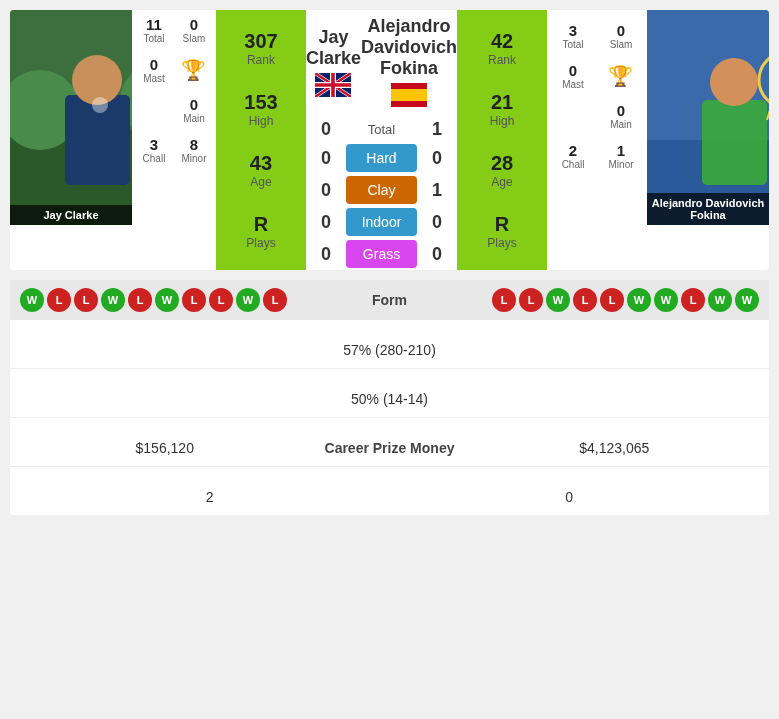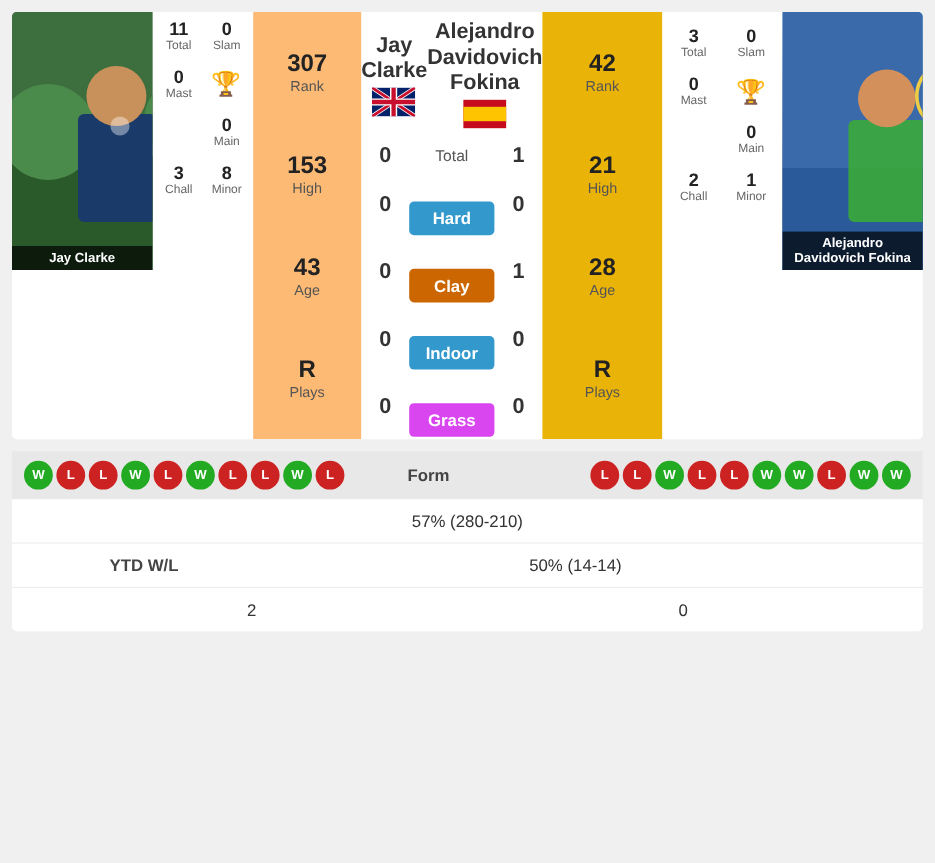--- a/index.html
+++ b/index.html
@@ -74,33 +74,33 @@
       font-size: 20px;
     }
 
     
     .middle-stats-left {
       display: flex;
       flex-direction: column;
       align-items: center;
       justify-content: space-around;
       padding: 8px 4px;
-      background: #fdba74;
+      background: #84cc16;
       width: 90px;
       flex-shrink: 0;
     }
 
     .middle-stats-right {
       display: flex;
       flex-direction: column;
       align-items: center;
       justify-content: space-around;
       padding: 8px 4px;
-      background: #eab308;
-      width: 100px;
+      background: #84cc16;
+      width: 90px;
       flex-shrink: 0;
     }
 
     .middle-stat {
       display: flex;
       flex-direction: column;
       align-items: center;
     }
 
     .middle-stat-value {
@@ -149,23 +149,22 @@
       width: 20px;
       text-align: center;
     }
 
     .surface-badge {
       flex: 1;
       text-align: center;
       padding: 6px 12px;
       border-radius: 4px;
       color: white;
-      font-weight: bold;
+      font-weight: normal;
       font-size: 14px;
-      margin-top: 24px;
     }
 
     .surface-hard { background: #3399cc; }
     .surface-clay { background: #cc6600; }
     .surface-indoor { background: #3399cc; }
     .surface-grass { background: #d946ef; }
 
     .total-label {
       flex: 1;
       text-align: center;
@@ -198,20 +197,21 @@
     }
 
     .form-badges {
       display: flex;
       gap: 3px;
       flex: 1;
     }
 
     .form-label {
       width: 100px;
+      text-align: center;
       font-size: 14px;
       font-weight: bold;
       color: #444;
     }
 
     .form-badge {
       width: 24px;
       height: 24px;
       border-radius: 50%;
       display: flex;
@@ -223,20 +223,21 @@
     }
 
     .badge-w { background: #22aa22; }
     .badge-l { background: #cc2222; }
 
     .stat-row {
       display: flex;
       align-items: center;
       padding: 10px 20px;
       border-bottom: 1px solid #eee;
+      margin-top: 12px;
     }
 
     .stat-row:last-child {
       border-bottom: none;
     }
 
     .stat-left {
       flex: 1;
       text-align: center;
       font-size: 14px;
@@ -538,22 +539,26 @@
           <div class="form-badge badge-w">W</div>
           <div class="form-badge badge-w">W</div>
         </div>
     </div>
 
     <div id="stat-rows-container">
         <div class="stat-row">
           <div class="stat-left">57% (280-210)</div>
         </div>
         <div class="stat-row">
-          <div class="stat-center">YTD W/L</div>
           <div class="stat-right">50% (14-14)</div>
+        </div>
+        <div class="stat-row">
+          <div class="stat-left">$156,120</div>
+          <div class="stat-center">Career Prize Money</div>
+          <div class="stat-right">$4,123,065</div>
         </div>
         <div class="stat-row">
           <div class="stat-left">2</div>
           <div class="stat-right">0</div>
         </div>
       </div>
 
   </div>
 
 </div>

